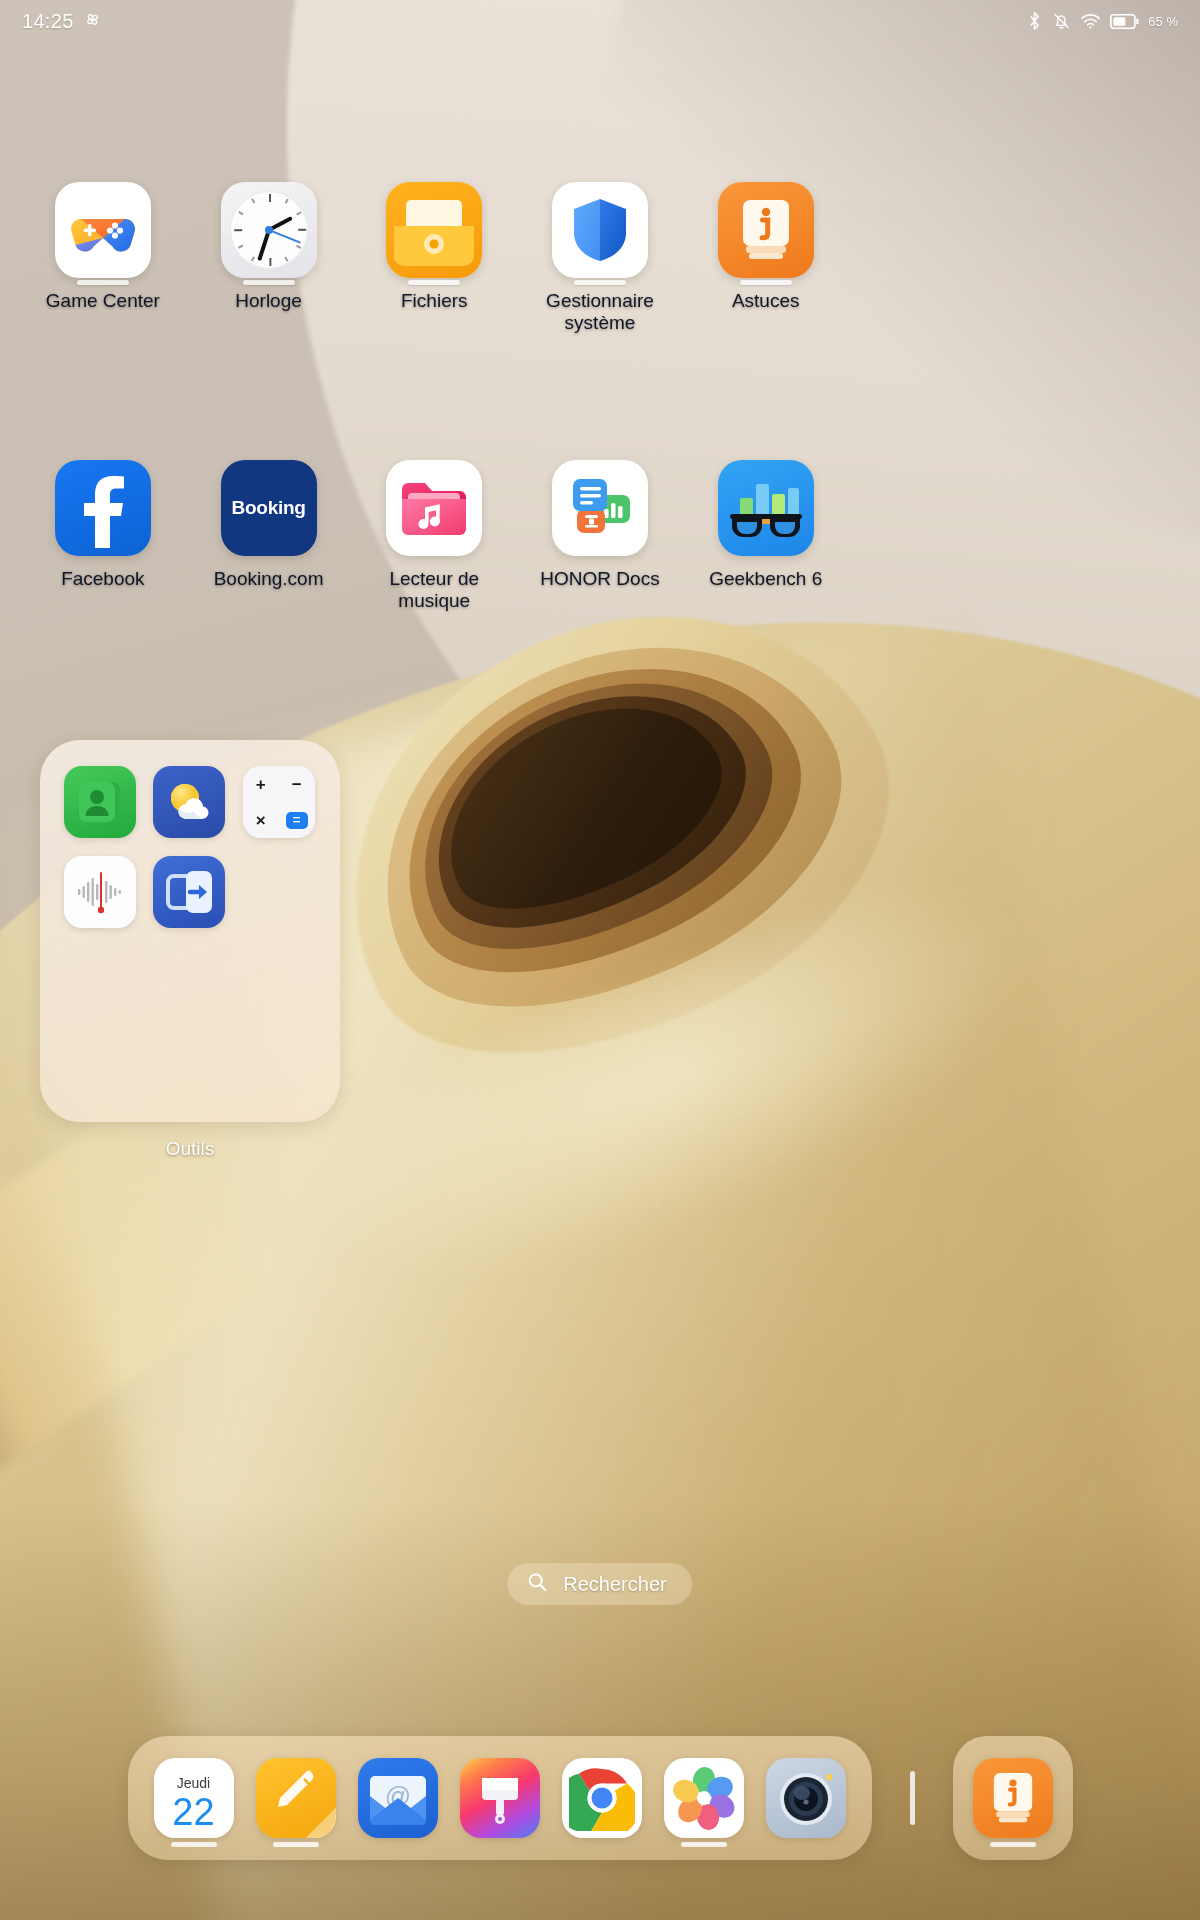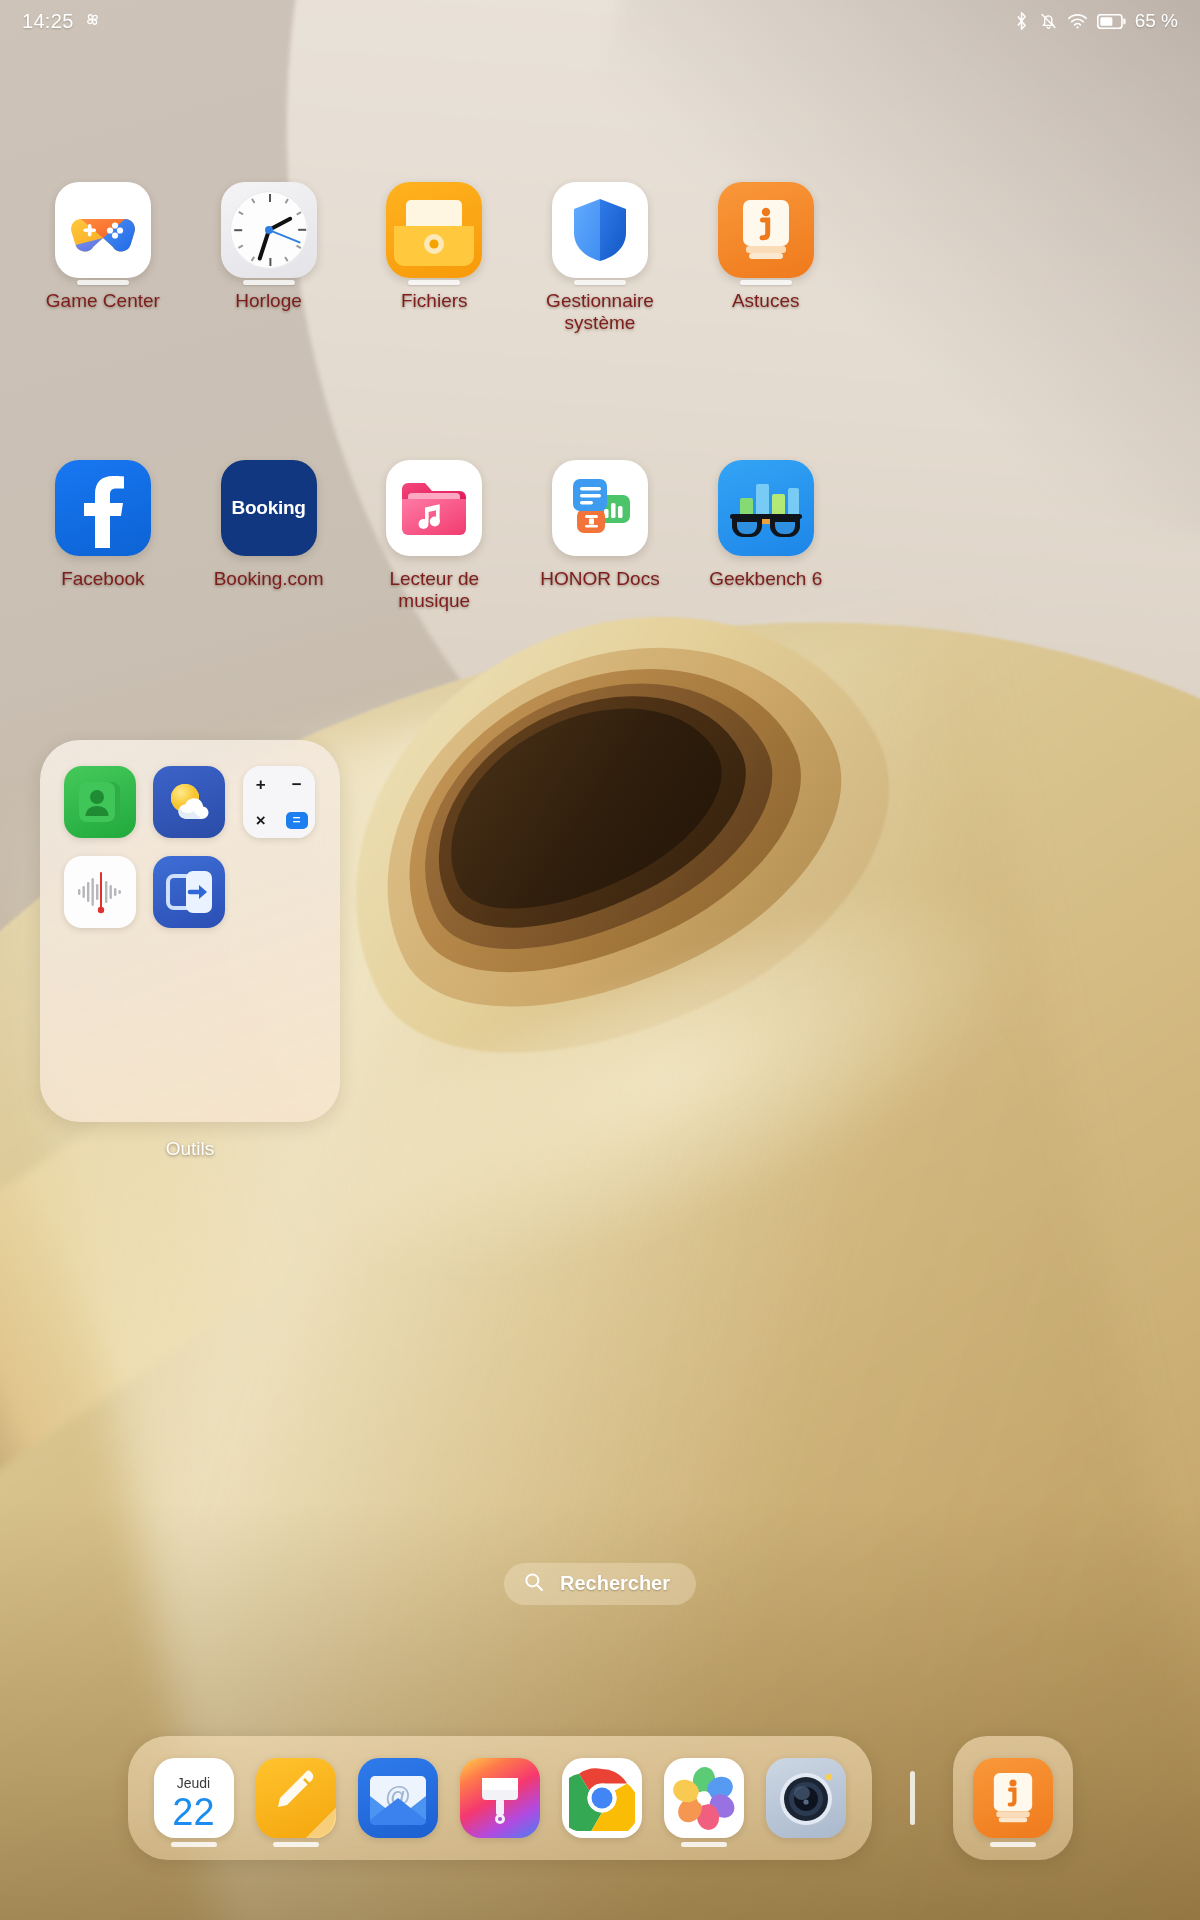--- a/index.html
+++ b/index.html
@@ -103,21 +103,21 @@
   #status-bar {
     position:absolute; top:0; left:0; right:0; height:42px;
     display:flex; align-items:center; justify-content:space-between;
     padding:0 22px; z-index:20;
     color:#fff;
   }
   .sb-left { display:flex; align-items:center; gap:9px; }
   .sb-time { font-size:20px; letter-spacing:.3px; text-shadow:0 1px 2px rgba(0,0,0,.22); }
   .sb-right { display:flex; align-items:center; gap:9px; }
   .sb-right svg { display:block; }
-  .sb-batt-text { font-size:19px; text-shadow:0 1px 2px rgba(0,0,0,.22); }
+  .sb-batt-text { font-size:13px; text-shadow:0 1px 2px rgba(0,0,0,.22); }
 
   
   #home { position:absolute; inset:0; z-index:10; }
   .app-row {
     position:absolute; left:0; right:0;
     display:grid; grid-template-columns:repeat(7,1fr);
     padding:0 20px;
   }
   #row1 { top:182px; }
   #row2 { top:460px; }
@@ -127,21 +127,21 @@
     cursor:pointer; position:relative;
   }
   .icon-wrap { position:relative; width:96px; height:96px; }
   .icon {
     width:96px; height:96px; border-radius:24px;
     position:relative; overflow:hidden;
     box-shadow:0 3px 9px rgba(60,45,25,0.18);
     display:flex; align-items:center; justify-content:center;
   }
   .app-label {
-    margin-top:12px; font-size:19px; color:#7f1d1d; text-align:center;
+    margin-top:12px; font-size:19px; color:#0f172a; text-align:center;
     line-height:1.18; max-width:150px;
     text-shadow:0 1px 3px rgba(55,40,20,0.45);
   }
   .inst-bar {
     position:absolute; bottom:-7px; left:50%; transform:translateX(-50%);
     width:52px; height:5px; border-radius:3px;
     background:rgba(255,255,255,0.78);
     box-shadow:0 1px 2px rgba(0,0,0,.12);
   }
 
@@ -200,26 +200,25 @@
   .mi-meteo { background:linear-gradient(160deg,#3c63c9,#2a4ca8); }
   .mi-calc { background:#f6f6f8; }
   .mi-rec { background:#fdfdfd; }
   .mi-clone { background:linear-gradient(160deg,#3e6fd6,#2a4eb4); }
   .folder-label { margin-top:16px; text-align:center; font-size:19px; color:#fff; text-shadow:0 1px 3px rgba(55,40,20,0.5); }
 
   
   #search-pill {
     position:absolute; left:50%; transform:translateX(-50%);
     top:1563px;
-    display:flex; align-items:flex-start; gap:16px;
+    display:flex; align-items:flex-end; gap:16px;
     padding:9px 26px 9px 20px; border-radius:22px;
     background:rgba(255,244,222,0.30);
     backdrop-filter:blur(8px);
     cursor:pointer;
-    font-weight:bold;
   }
   .search-text { color:#fff; font-size:20px; text-shadow:0 1px 2px rgba(60,45,20,.35); }
 
   
   #dock-area {
     position:absolute; left:0; right:0; bottom:60px;
     display:flex; align-items:center; justify-content:center; gap:38px;
   }
   .dock-box {
     display:flex; align-items:center; gap:22px;

